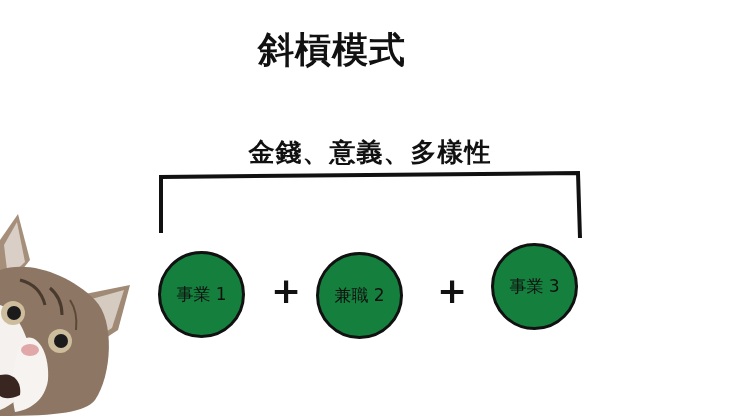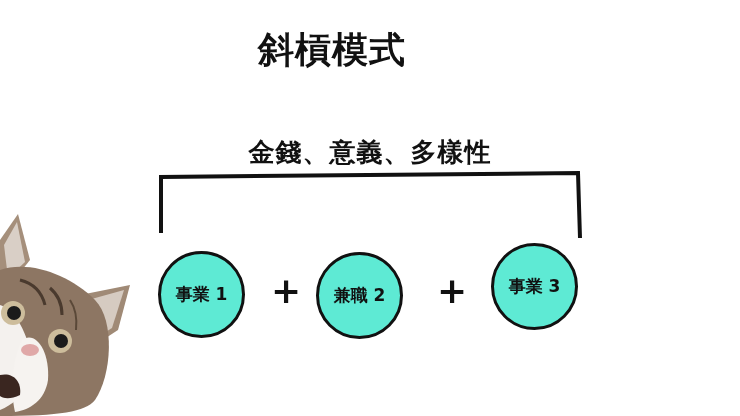--- a/index.html
+++ b/index.html
@@ -12,21 +12,21 @@
     font-size: 36px; font-weight: bold; letter-spacing: 1px;
   }
   .subtitle {
     position: absolute; left: 0; width: 740px; top: 135px; text-align: center;
     font-size: 26px; font-weight: bold; letter-spacing: 1px;
   }
   svg.diagram { position: absolute; left: 0; top: 0; }
   .circle {
     position: absolute; width: 81px; height: 81px; border: 3px solid #111; border-radius: 50%;
     display: flex; align-items: center; justify-content: center;
-    font-size: 17px; font-weight: bold; background: #5eead4; white-space: nowrap;
+    font-size: 17px; font-weight: normal; background: #15803d; white-space: nowrap;
   }
   .plus {
     position: absolute; font-size: 36px; font-weight: bold; line-height: 1;
   }
   .cat { position: absolute; left: 0; top: 200px; }
 </style>
 </head>
 <body>
 
 <div class="title">斜槓模式</div>

